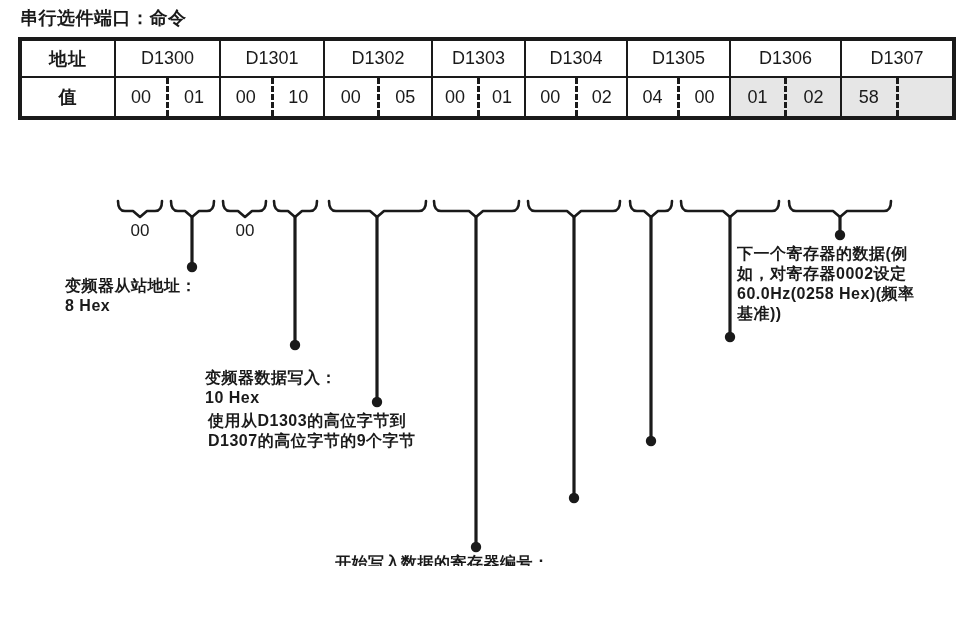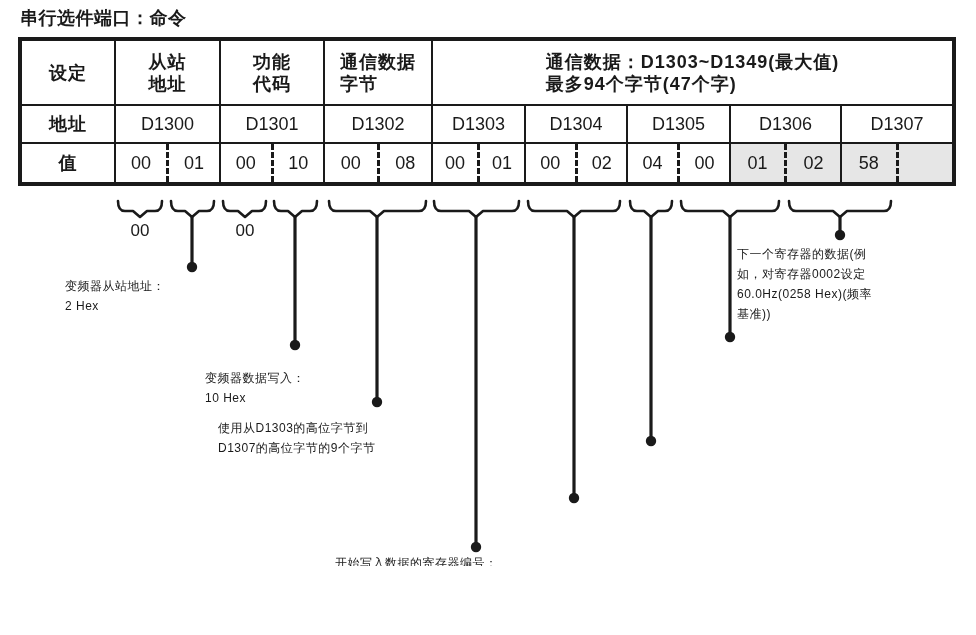--- a/index.html
+++ b/index.html
@@ -29,21 +29,21 @@
   .cmd .hdr    { font-weight:bold; letter-spacing:1px; }
   .hdr-block   { display:inline-block; text-align:left; white-space:pre-line; line-height:22px; }
   .regname     { font-weight:normal; }
   .bytes  { display:flex; width:100%; height:38px; align-items:stretch; }
   .byte   { flex:1; display:flex; align-items:center; justify-content:center; }
   .byte.lo{ border-left:3px dashed #1a1a1a; }
   td.shaded { background:#e6e6e6; }
   
   .overlay { position:absolute; left:0; top:0; pointer-events:none; }
   .ann {
-    position:absolute; font-size:12px; line-height:20px; font-weight:normal;
+    position:absolute; font-size:16px; line-height:20px; font-weight:bold;
     white-space:pre; letter-spacing:0.5px;
   }
   .zero {
     position:absolute; top:221px; width:44px; text-align:center;
     font-size:17px; font-weight:normal;
   }
 </style>
 </head>
 <body>
 
@@ -57,31 +57,20 @@
         <col style="width:105px">
         <col style="width:104px">
       <col style="width:108px">
         <col style="width:93px">
         <col style="width:102px">
       <col style="width:103px">
         <col style="width:111px">
         <col style="width:113px">
     </colgroup>
     <tbody>
-        <tr class="hdr-row">
-      <td class="rowlbl">设定</td>
-      <td class="hdr"><span class="hdr-block">从站
-地址</span></td>
-      <td class="hdr"><span class="hdr-block">功能
-代码</span></td>
-      <td class="hdr"><span class="hdr-block">通信数据
-字节</span></td>
-      <td class="hdr" colspan="5"><span class="hdr-block">通信数据：D1303~D1349(最大值)
-最多94个字节(47个字)</span></td>
-    </tr>
     <tr class="addr-row">
       <td class="rowlbl">地址</td>
       <td class="regname">D1300</td>
       <td class="regname">D1301</td>
       <td class="regname">D1302</td>
       <td class="regname">D1303</td>
       <td class="regname">D1304</td>
       <td class="regname">D1305</td>
       <td class="regname">D1306</td>
       <td class="regname">D1307</td>
@@ -96,21 +85,21 @@
           </td>
       <td>
             <div class="bytes">
               <span class="byte hi">00</span>
               <span class="byte lo">10</span>
             </div>
           </td>
       <td>
             <div class="bytes">
               <span class="byte hi">00</span>
-              <span class="byte lo">08</span>
+              <span class="byte lo">05</span>
             </div>
           </td>
       <td>
             <div class="bytes">
               <span class="byte hi">00</span>
               <span class="byte lo">01</span>
             </div>
           </td>
       <td>
             <div class="bytes">
@@ -172,24 +161,24 @@
       <circle cx="651" cy="441" r="5.2"></circle>
       <circle cx="730" cy="337" r="5.2"></circle>
       <circle cx="840" cy="235" r="5.2"></circle>
     </g>
   </svg>
 
   <div class="zero" style="left:118px;">00</div>
   <div class="zero" style="left:223px;">00</div>
 
   <div class="ann" style="left:65px;  top:276px;">变频器从站地址：
-2 Hex</div>
+8 Hex</div>
   <div class="ann" style="left:205px; top:368px;">变频器数据写入：
 10 Hex</div>
-  <div class="ann" style="left:218px; top:411px;margin-top:7px;">使用从D1303的高位字节到
+  <div class="ann" style="left:208px; top:411px;">使用从D1303的高位字节到
 D1307的高位字节的9个字节</div>
   <div class="ann" style="left:335px; top:553px;text-align:right;">开始写入数据的寄存器编号：
 0001(指定从寄存器0001开始
 将数据写入变频器。)</div>
   <div class="ann" style="left:737px; top:244px;">下一个寄存器的数据(例
 如，对寄存器0002设定
 60.0Hz(0258 Hex)(频率
 基准))</div>
 
 </div>

